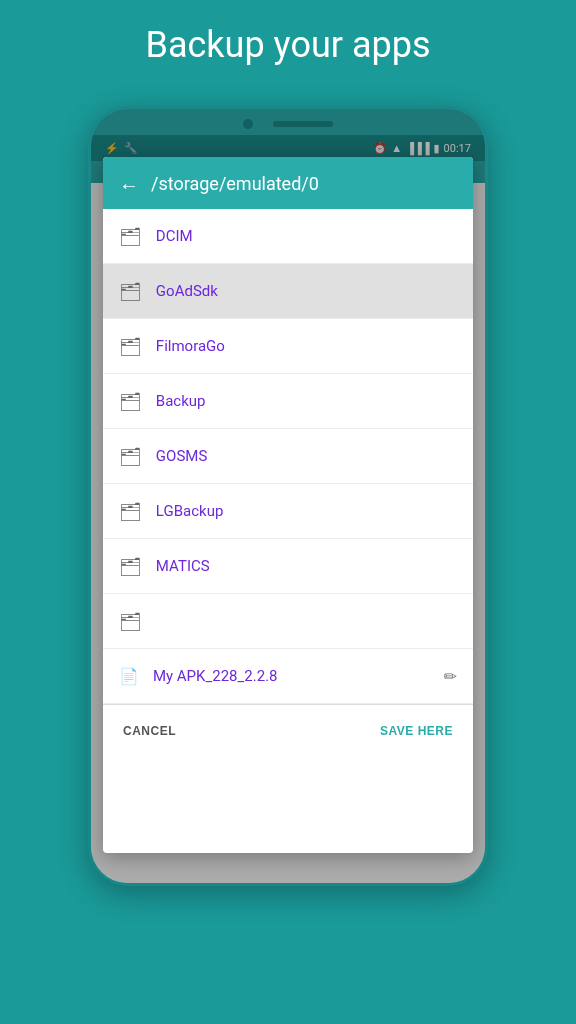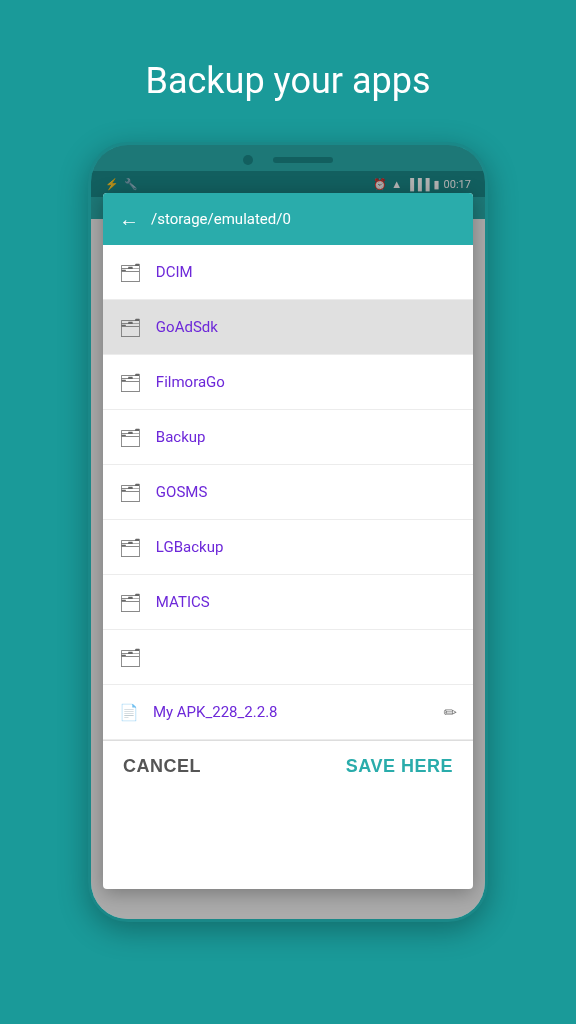--- a/index.html
+++ b/index.html
@@ -12,21 +12,21 @@
       align-items: center;
       font-family: 'Roboto', Arial, sans-serif;
       overflow: hidden;
     }
 
     
     .page-title {
       color: white;
       font-size: 36px;
       font-weight: 400;
-      margin-top: 60px;
+      margin-top: 24px;
       margin-bottom: 40px;
       text-align: center;
     }
 
     
     .phone-shell {
       width: 400px;
       height: 780px;
       background: #2aacab;
       border-radius: 40px;
@@ -158,21 +158,21 @@
       align-items: center;
       padding: 0 16px;
       gap: 12px;
     }
     .dialog-back {
       color: white;
       font-size: 20px;
     }
     .dialog-path {
       color: white;
-      font-size: 15px;
+      font-size: 18px;
     }
 
     
     .file-list {
       flex: 1;
       overflow-y: auto;
       background: #fafafa;
     }
     .file-item {
       display: flex;
@@ -212,21 +212,21 @@
     .dialog-footer {
       height: 52px;
       display: flex;
       align-items: center;
       justify-content: space-between;
       padding: 0 20px;
       border-top: 1px solid #ddd;
       background: white;
     }
     .dialog-btn {
-      font-size: 18px;
+      font-size: 12px;
       font-weight: 600;
       letter-spacing: 0.5px;
       text-transform: uppercase;
       cursor: pointer;
       background: none;
       border: none;
     }
     .btn-cancel {
       color: #555;
     }

